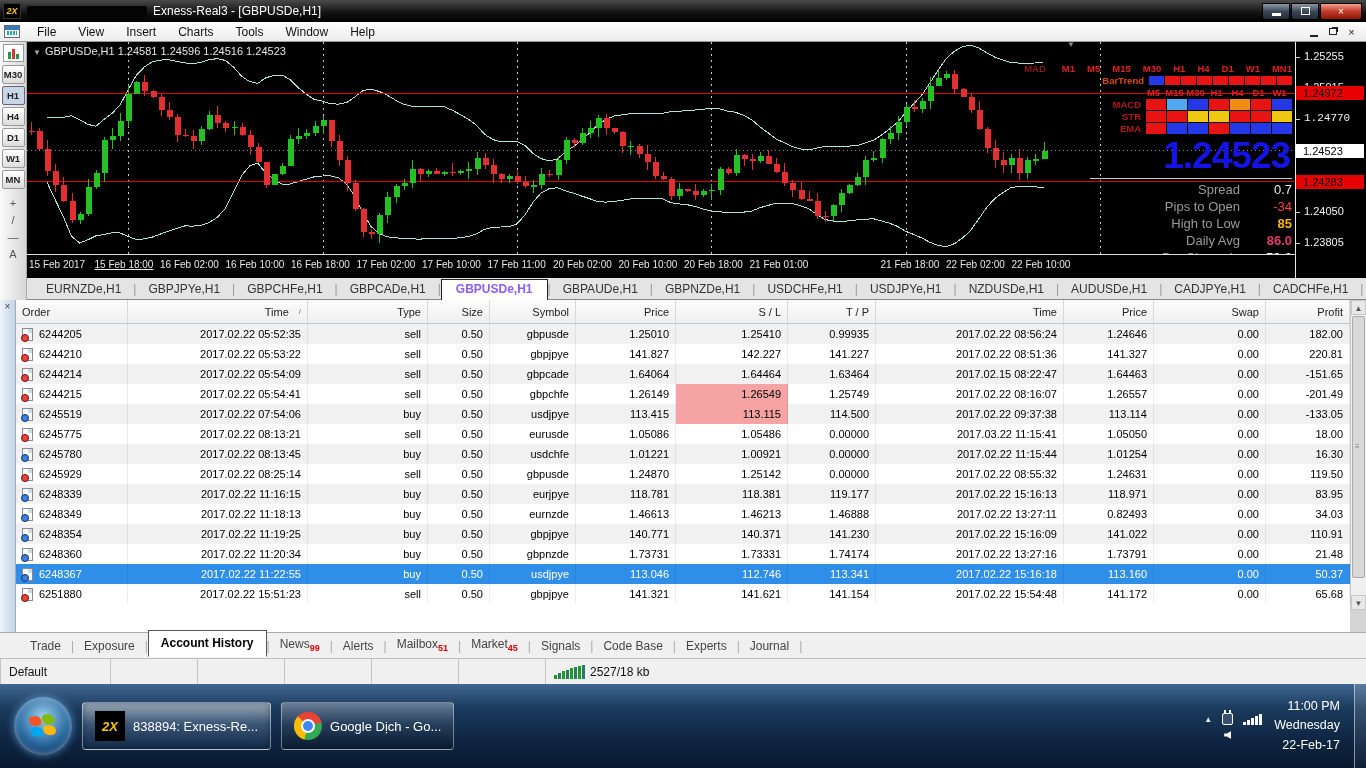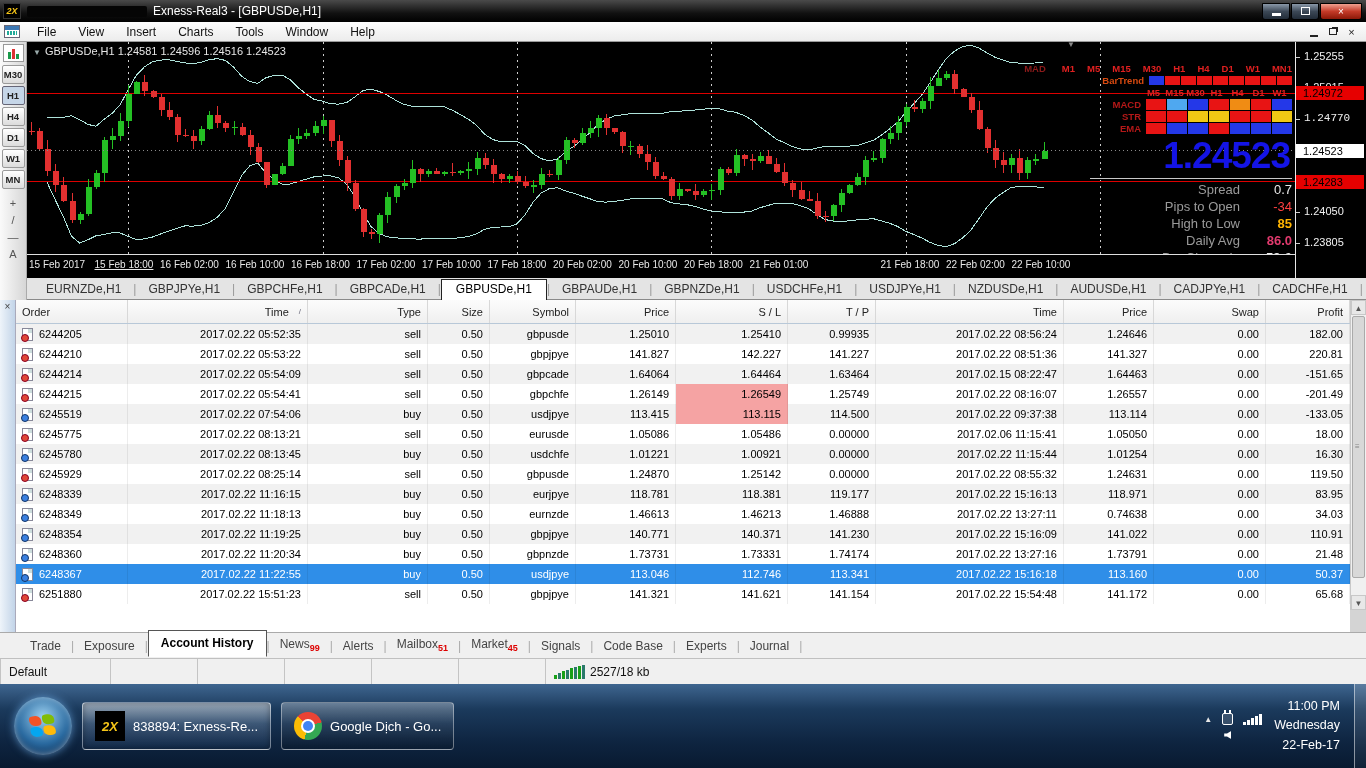--- a/index.html
+++ b/index.html
@@ -59,21 +59,21 @@
   .mini-chart-ico{width:21px;height:18px;border:1px solid #999;background:#fff;margin-bottom:3px;display:flex;align-items:flex-end;justify-content:center;gap:1px;padding:2px}
   .mini-chart-ico i{display:block;width:3px;background:#1a9a4a}
   .mini-chart-ico i.r{background:#d33}
   .tfbtn{width:23px;height:19px;margin-bottom:2px;font-size:9.5px;font-weight:bold;color:#222;background:linear-gradient(#fff,#dcdcdc);border:1px solid #9a9a9a;border-radius:2px;display:flex;align-items:center;justify-content:center}
   .tfbtn.active{background:#c6d6e8;border-color:#667}
   .toolico{width:21px;height:17px;color:#555;font-size:11px;display:flex;align-items:center;justify-content:center}
 
   
   #symtabs{position:absolute;top:278px;left:0;width:1366px;height:22px;background:#e4e4e4;border-bottom:1px solid #8a8a8a;display:flex;align-items:flex-end;font-size:12px;color:#333;padding-left:34px}
   .symtab{padding:2px 12px 3px;white-space:nowrap}
-  .symtab.active{background:#fff;border:1px solid #222;border-bottom:none;font-weight:normal;color:#000000;padding:2px 14px 4px;margin-bottom:-1px}
+  .symtab.active{background:#fff;border:1px solid #222;border-bottom:none;font-weight:bold;color:#8b5cf6;padding:2px 14px 4px;margin-bottom:-1px}
   .symsep{color:#999;padding-bottom:3px}
 
   
   #termstrip{position:absolute;top:300px;left:0;width:16px;height:332px;background:linear-gradient(90deg,#eef4fa,#c2d4e8);border-right:1px solid #aab;text-align:center}
   #toolbox-close{font-size:10px;color:#444;line-height:14px}
   #terminal-label{position:absolute;left:1px;top:248px;writing-mode:vertical-rl;transform:rotate(180deg);font-size:11px;color:#223;letter-spacing:1px}
   #tablewrap{position:absolute;top:300px;left:16px;width:1334px;height:385px;background:#fff;font-size:11px;color:#000}
   .trow{display:grid;grid-template-columns:112px 180px 120px 62px 86px 100px 112px 88px 188px 90px 112px 84px;height:20px;align-items:center}
   .trow>div{padding:0 6px;text-align:right;border-right:1px solid rgba(0,0,0,0.07);overflow:hidden;white-space:nowrap;height:100%;display:flex;align-items:center;justify-content:flex-end}
   .trow>div:first-child{justify-content:flex-start;text-align:left}
@@ -555,21 +555,21 @@
     </div>
 
     <div id="dateaxis">
         <span class="date-label" style="left: 2px;">15 Feb 2017</span>
         <span class="date-label" style="left: 67.5px; text-decoration: underline;">15 Feb 18:00</span>
         <span class="date-label" style="left: 133px;">16 Feb 02:00</span>
         <span class="date-label" style="left: 198.5px;">16 Feb 10:00</span>
         <span class="date-label" style="left: 264px;">16 Feb 18:00</span>
         <span class="date-label" style="left: 329.5px;">17 Feb 02:00</span>
         <span class="date-label" style="left: 395px;">17 Feb 10:00</span>
-        <span class="date-label" style="left: 460.5px;">17 Feb 18:00</span>
+        <span class="date-label" style="left: 460.5px;">17 Feb 11:00</span>
         <span class="date-label" style="left: 526px;">20 Feb 02:00</span>
         <span class="date-label" style="left: 591.5px;">20 Feb 10:00</span>
         <span class="date-label" style="left: 657px;">20 Feb 18:00</span>
         <span class="date-label" style="left: 722.5px;">21 Feb 01:00</span>
         <span class="date-label" style="left: 836px; margin-top: 18px;">21 Feb 10:00</span>
         <span class="date-label" style="left: 853.5px;">21 Feb 18:00</span>
         <span class="date-label" style="left: 919px;">22 Feb 02:00</span>
         <span class="date-label" style="left: 984.5px;">22 Feb 10:00</span>
       </div>
     <div id="pricescale">
@@ -737,21 +737,21 @@
         </div>
         <div class="trow">
           <div><span class="docico sell"></span>6245775</div>
           <div>2017.02.22 08:13:21</div>
           <div>sell</div>
           <div>0.50</div>
           <div>eurusde</div>
           <div>1.05086</div>
           <div>1.05486</div>
           <div>0.00000</div>
-          <div>2017.02.06 11:15:41</div>
+          <div>2017.03.22 11:15:41</div>
           <div>1.05050</div>
           <div>0.00</div>
           <div>18.00</div>
         </div>
         <div class="trow odd">
           <div><span class="docico buy"></span>6245780</div>
           <div>2017.02.22 08:13:45</div>
           <div>buy</div>
           <div>0.50</div>
           <div>usdchfe</div>
@@ -794,21 +794,21 @@
         <div class="trow">
           <div><span class="docico buy"></span>6248349</div>
           <div>2017.02.22 11:18:13</div>
           <div>buy</div>
           <div>0.50</div>
           <div>eurnzde</div>
           <div>1.46613</div>
           <div>1.46213</div>
           <div>1.46888</div>
           <div>2017.02.22 13:27:11</div>
-          <div>0.74638</div>
+          <div>0.82493</div>
           <div>0.00</div>
           <div>34.03</div>
         </div>
         <div class="trow odd">
           <div><span class="docico buy"></span>6248354</div>
           <div>2017.02.22 11:19:25</div>
           <div>buy</div>
           <div>0.50</div>
           <div>gbpjpye</div>
           <div>140.771</div>

